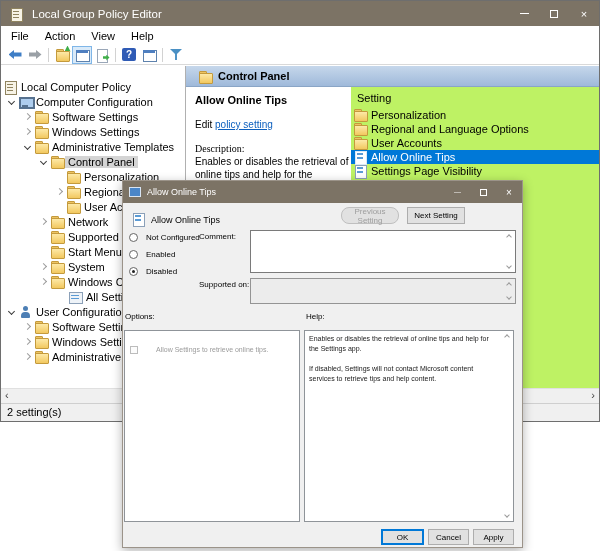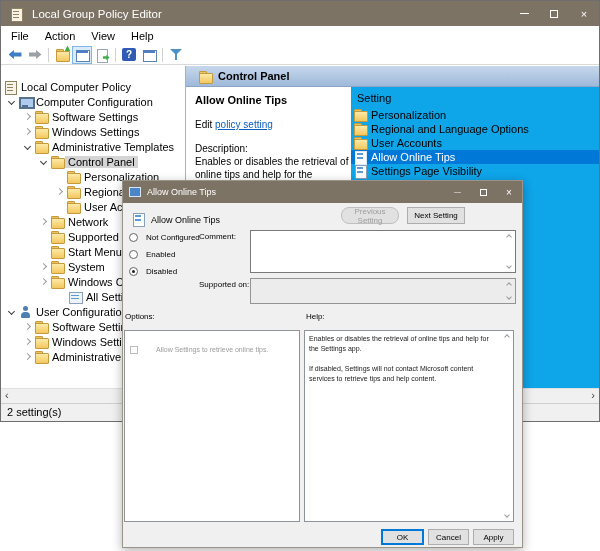--- a/index.html
+++ b/index.html
@@ -82,23 +82,23 @@
       clip-path:polygon(0 0,100% 0,58% 45%,58% 100%,42% 100%,42% 45%); }
 
   .view { flex:1; position:relative; overflow:hidden; }
   .band { height:21px; background:linear-gradient(#c6d7eb,#9fb9da); border-bottom:1px solid #8aa5c6;
           display:flex; align-items:center; gap:6px; padding-left:12px; font-weight:bold; font-size:11px; }
   .band .ico { width:14px; height:13px; flex:0 0 14px; }
   .ext { position:absolute; left:0; top:21px; bottom:0; width:165px; padding:7px 0 0 9px; font-size:10px; }
   .ext-title { font-weight:bold; font-size:11px; margin-bottom:13px; }
   .ext-edit { margin-bottom:13px; }
   .ext-edit a { color:#0c5fbe; text-decoration:underline; cursor:pointer; }
-  .ext-desc-label { margin-bottom:1px; }
+  .ext-desc-label { margin-bottom:1px;font-family:Liberation Serif, serif; }
   .ext-desc { line-height:13px; width:154px; }
-  .list { position:absolute; left:165px; top:21px; right:0; bottom:0; background:#0ea5e9; }
+  .list { position:absolute; left:165px; top:21px; right:0; bottom:0; background:#bef264; }
   .lhead { padding:5px 0 4px 6px; font-size:11px; }
   .lrow { height:14px; display:flex; align-items:center; padding-left:2px; font-size:11px; white-space:nowrap; }
   .lrow .ico { width:14px; height:14px; flex:0 0 14px; margin-right:4px; }
   .lrow.sel { background:#0078d7; color:#fff; }
 
   .hscroll { position:absolute; left:0; right:0; bottom:18px; height:15px; background:#f0f0f0;
              border-top:1px solid #e0e0e0; font-size:11px; color:#444; }
   .hs-left { position:absolute; left:4px; top:0; }
   .hs-right { position:absolute; right:4px; top:0; }
   .status { position:absolute; left:0; right:0; bottom:0; height:18px; background:#f0f0f0;

